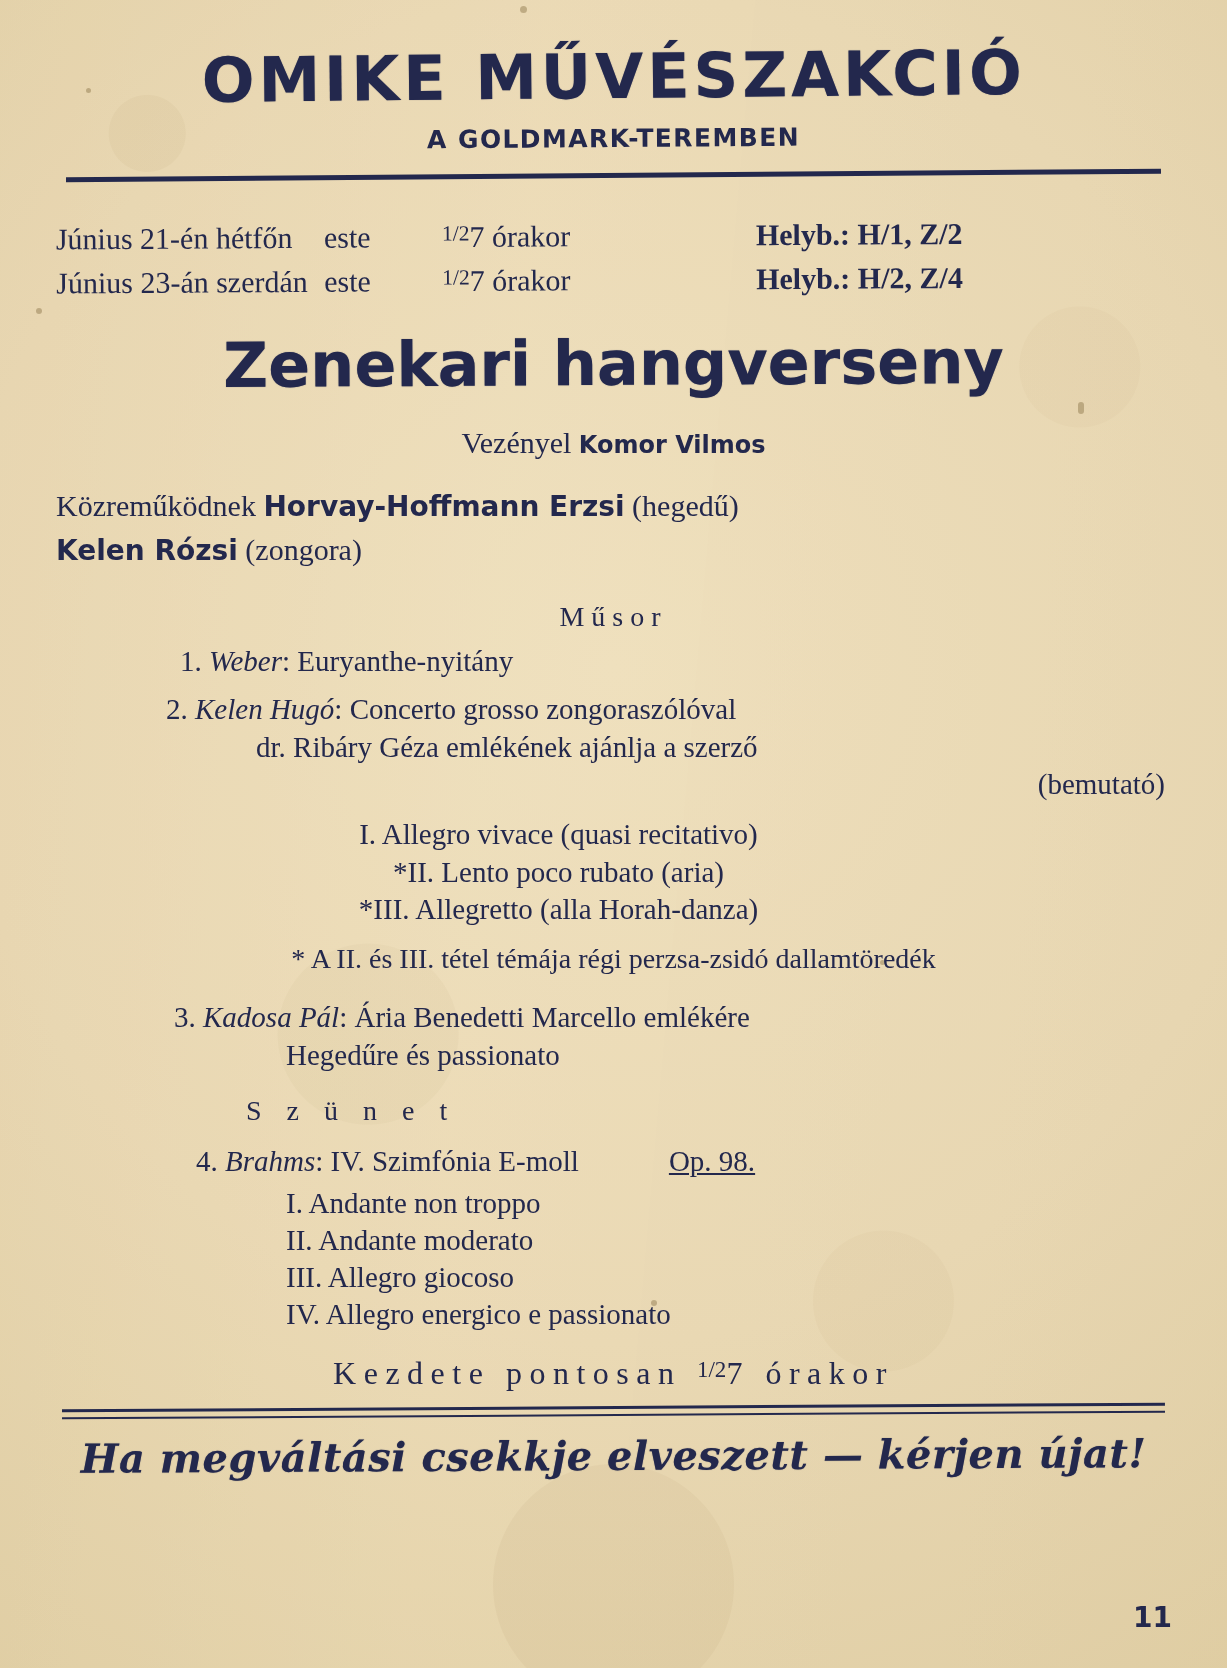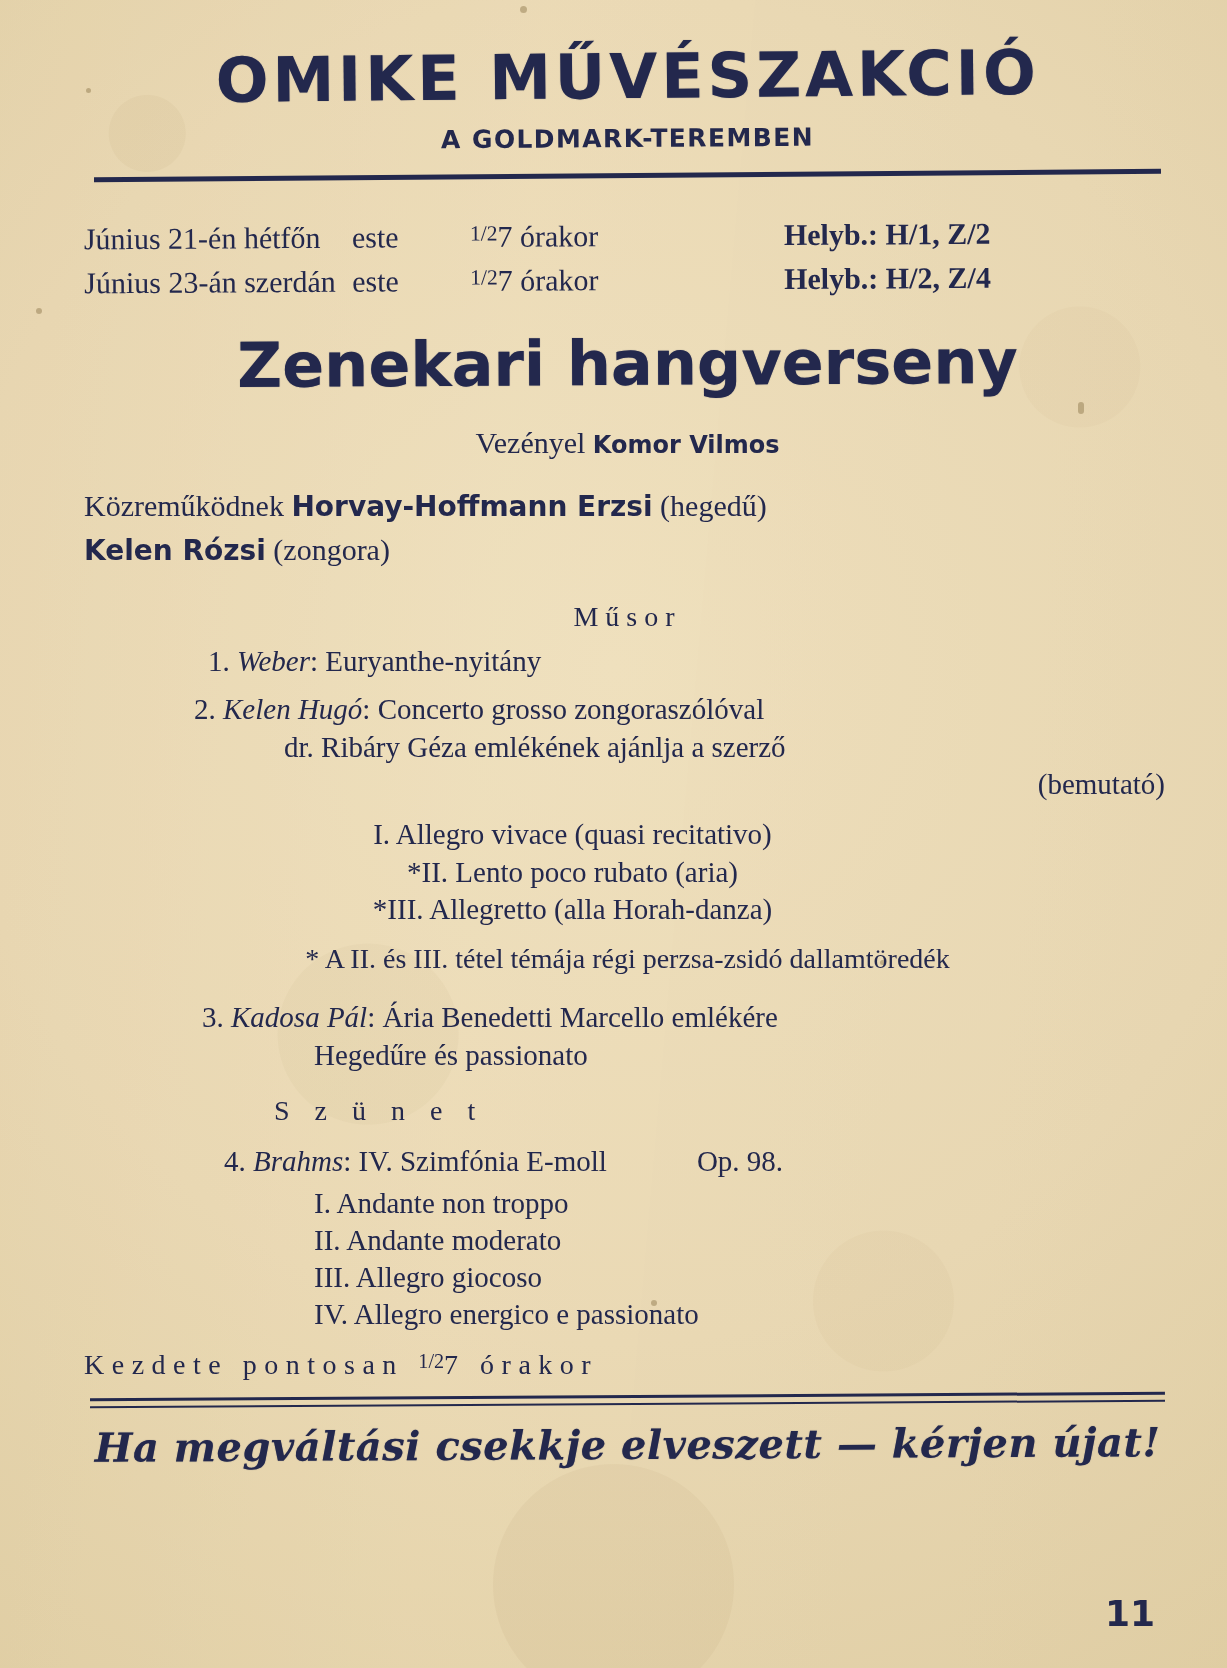--- a/index.html
+++ b/index.html
@@ -12,21 +12,20 @@
     position: relative;
     width: 1227px;
     height: 1668px;
     margin: 0 auto;
     background:
       radial-gradient(ellipse 120% 90% at 50% 40%, #efe0bd 0%, #ead9b4 45%, #e2d0a6 80%, #d9c69a 100%);
     color: #23284d;
     font-family: "Liberation Serif", "DejaVu Serif", serif;
     overflow: hidden;
     box-sizing: border-box;
-    padding-left: 28px;
   }
 
   
   .grain {
     position: absolute;
     inset: 0;
     pointer-events: none;
     opacity: .5;
     background-image:
       radial-gradient(circle at 12% 8%, rgba(160,130,80,.14) 0 38px, transparent 39px),
@@ -152,26 +151,27 @@
   .item-3 .perf { padding-left: 150px; margin-top: 10px; }
 
   .szunet {
     margin-top: 18px;
     padding-left: 190px;
     font-size: 28px;
     letter-spacing: 9px;
   }
 
   .item-4 { margin-top: 14px; padding-left: 140px; }
-  .item-4 .op { padding-left: 90px; }
+  .item-4 .op { padding-left: 90px; text-decoration: underline; }
   .mv-list { padding-left: 230px; margin-top: 4px; line-height: 1.28; }
 
   .kezdete {
-    margin-top: 16px;
-    font-size: 28px;
+    margin-top: 22px;
+    text-align: center;
+    font-size: 32px;
     letter-spacing: 7.5px;
   }
 
   
   .double-rule {
     margin: 14px 6px 0 6px;
     transform: rotate(-0.35deg);
   }
   .double-rule .r1 { height: 3px; background: #23284d; }
   .double-rule .r2 { height: 2px; background: #23284d; margin-top: 5px; }
@@ -183,25 +183,25 @@
     font-weight: bold;
     font-size: 40px;
     letter-spacing: .5px;
     padding: 16px 0 14px 0;
     transform: rotate(-0.3deg);
     text-shadow: 0 0 1px rgba(35,40,77,.5);
   }
 
   .page-no {
     position: absolute;
-    right: 72px;
+    right: 55px;
     bottom: 34px;
     font-family: "DejaVu Sans", "Liberation Sans", sans-serif;
     font-weight: bold;
-    font-size: 36px;
+    font-size: 28px;
     z-index: 3;
   }
 </style>
 </head>
 <body>
 
 <div class="page">
   <div class="grain"></div>
   <div class="speck" style="left:520px;  top:6px;   width:7px;  height:7px;"></div>
   <div class="speck" style="left:86px;   top:88px;  width:5px;  height:5px;"></div>

